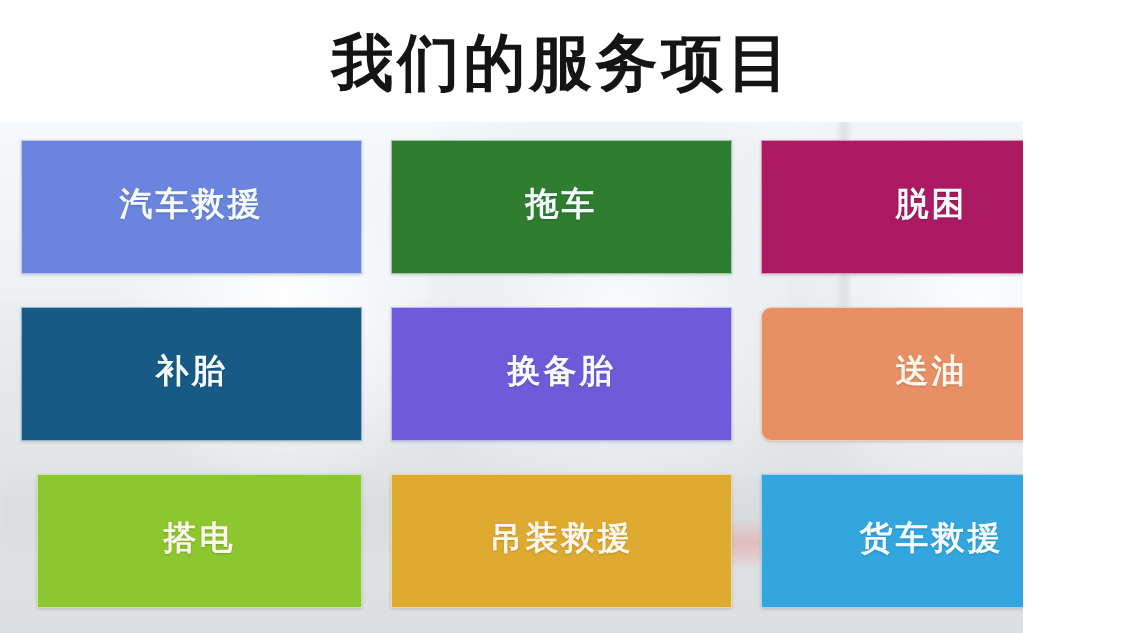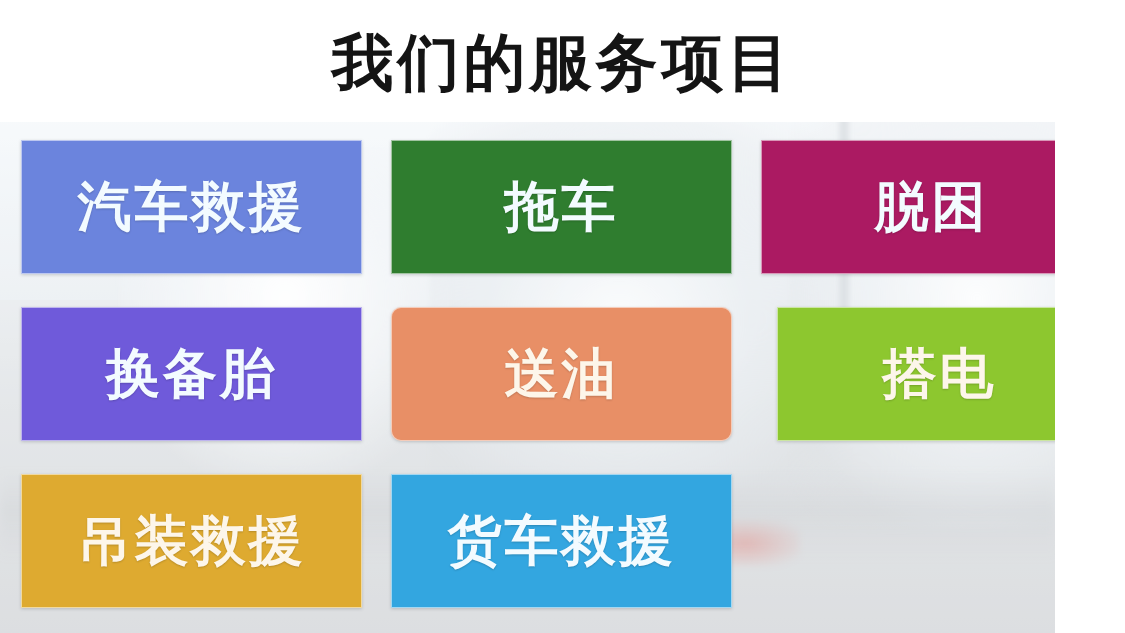--- a/index.html
+++ b/index.html
@@ -7,21 +7,20 @@
     padding: 0;
     background: #ffffff;
   }
   #screen {
     position: relative;
     width: 1023px;
     height: 633px;
     overflow: hidden;
     background: #e5e5e5;
     font-family: "Liberation Sans", "DejaVu Sans", sans-serif;
-    padding-left: 32px;
   }
 
   
   .bg-layer {
     position: absolute;
     inset: 0;
     overflow: hidden;
   }
   .bg-sky {
     position: absolute;
@@ -150,28 +149,29 @@
   }
   .tile {
     display: flex;
     align-items: center;
     justify-content: center;
     box-sizing: border-box;
     border: 1px solid rgba(255,255,255,0.55);
     box-shadow: 0 1px 3px rgba(90,96,102,0.28);
   }
   .tile-label {
-    font-size: 54px;
+    font-size: 33px;
     font-weight: 700;
     letter-spacing: 3px;
     line-height: 1;
     color: #ffffff;
     text-shadow: 0 1px 2px rgba(0,0,0,0.18);
     white-space: nowrap;
     margin-top: -2px;
+    font-family: Liberation Mono, monospace;
   }
   .tile-label.warm {
     color: #fdf6ea;
   }
   .tile-label.cool {
     color: #f3fbff;
   }
 </style>
 </head>
 <body>
@@ -197,20 +197,23 @@
   <div class="tile-grid">
       <div class="tile" style="background: rgb(107, 132, 221);">
         <span class="tile-label cool">汽车救援</span>
       </div>
       <div class="tile" style="background: rgb(47, 125, 47); align-items: center;">
         <span class="tile-label cool">拖车</span>
       </div>
       <div class="tile" style="background: rgb(171, 26, 98);">
         <span class="tile-label cool">脱困</span>
       </div>
+      <div class="tile" style="background: rgb(23, 90, 133);">
+        <span class="tile-label cool">补胎</span>
+      </div>
       <div class="tile" style="background: rgb(111, 90, 218);">
         <span class="tile-label cool">换备胎</span>
       </div>
       <div class="tile" style="background: rgb(232, 143, 102); border-radius: 10px;">
         <span class="tile-label warm">送油</span>
       </div>
       <div class="tile" style="background: rgb(141, 199, 47); margin-left: 16px;">
         <span class="tile-label warm">搭电</span>
       </div>
       <div class="tile" style="background: rgb(222, 170, 48);">

